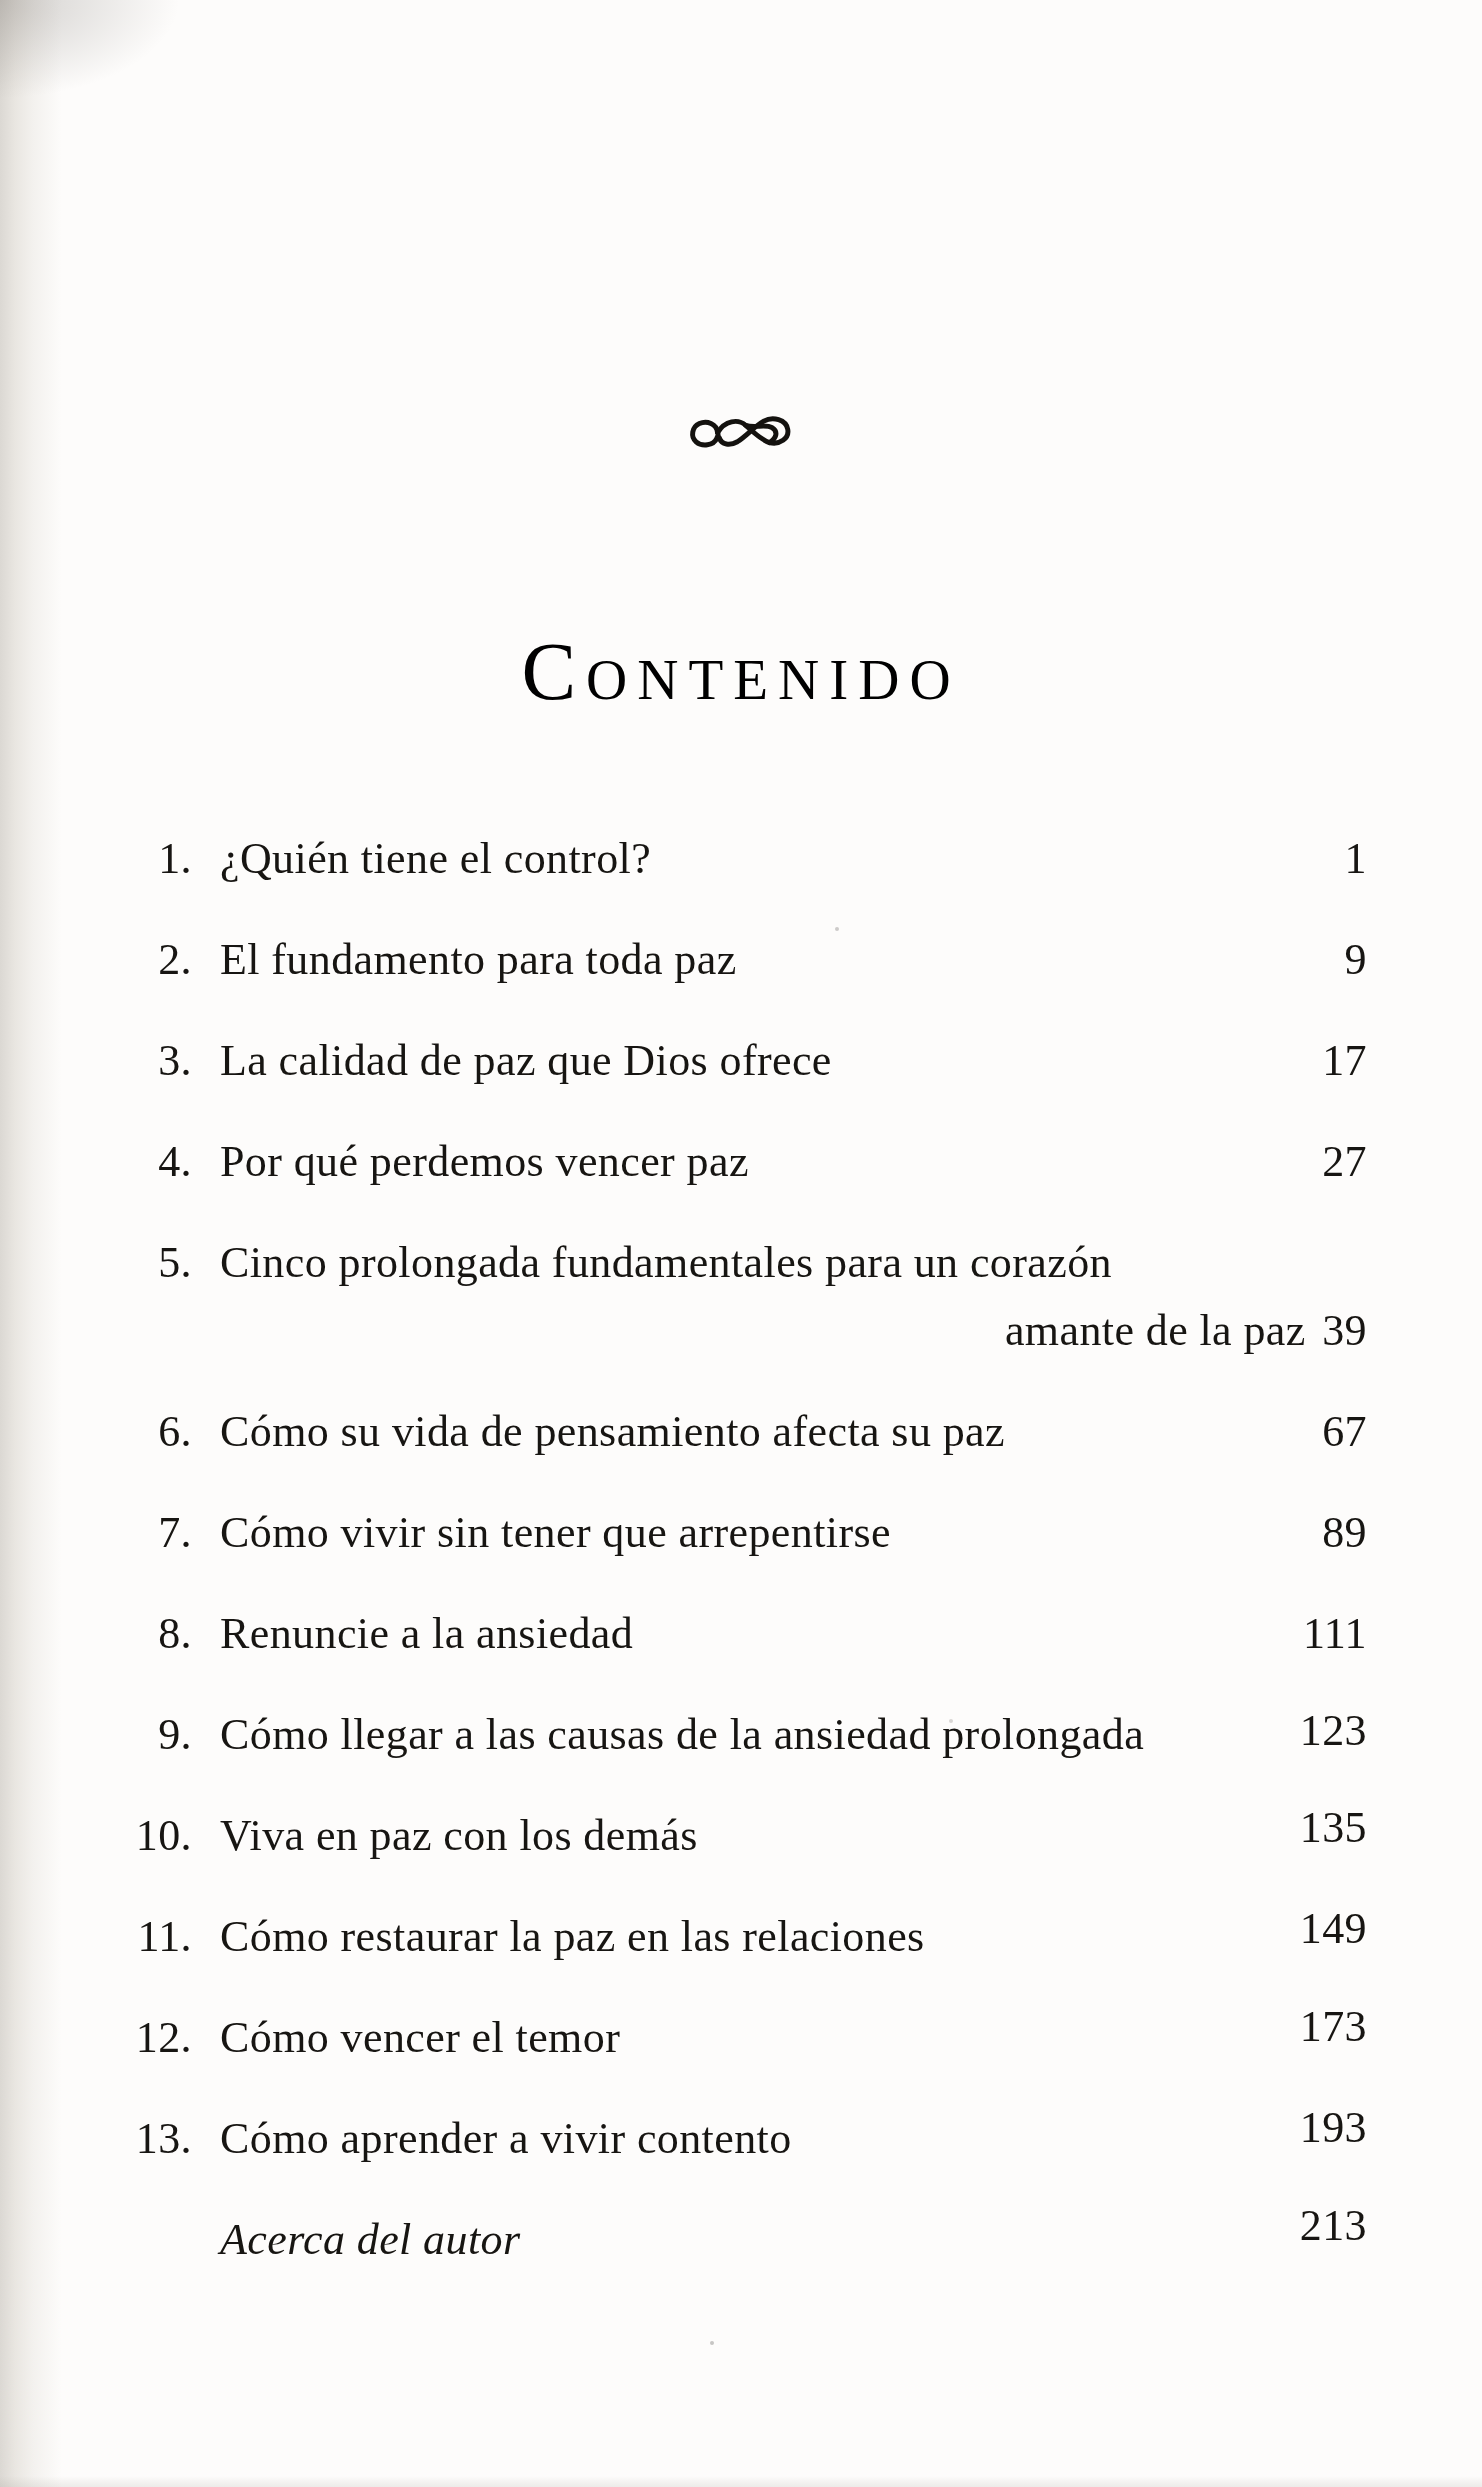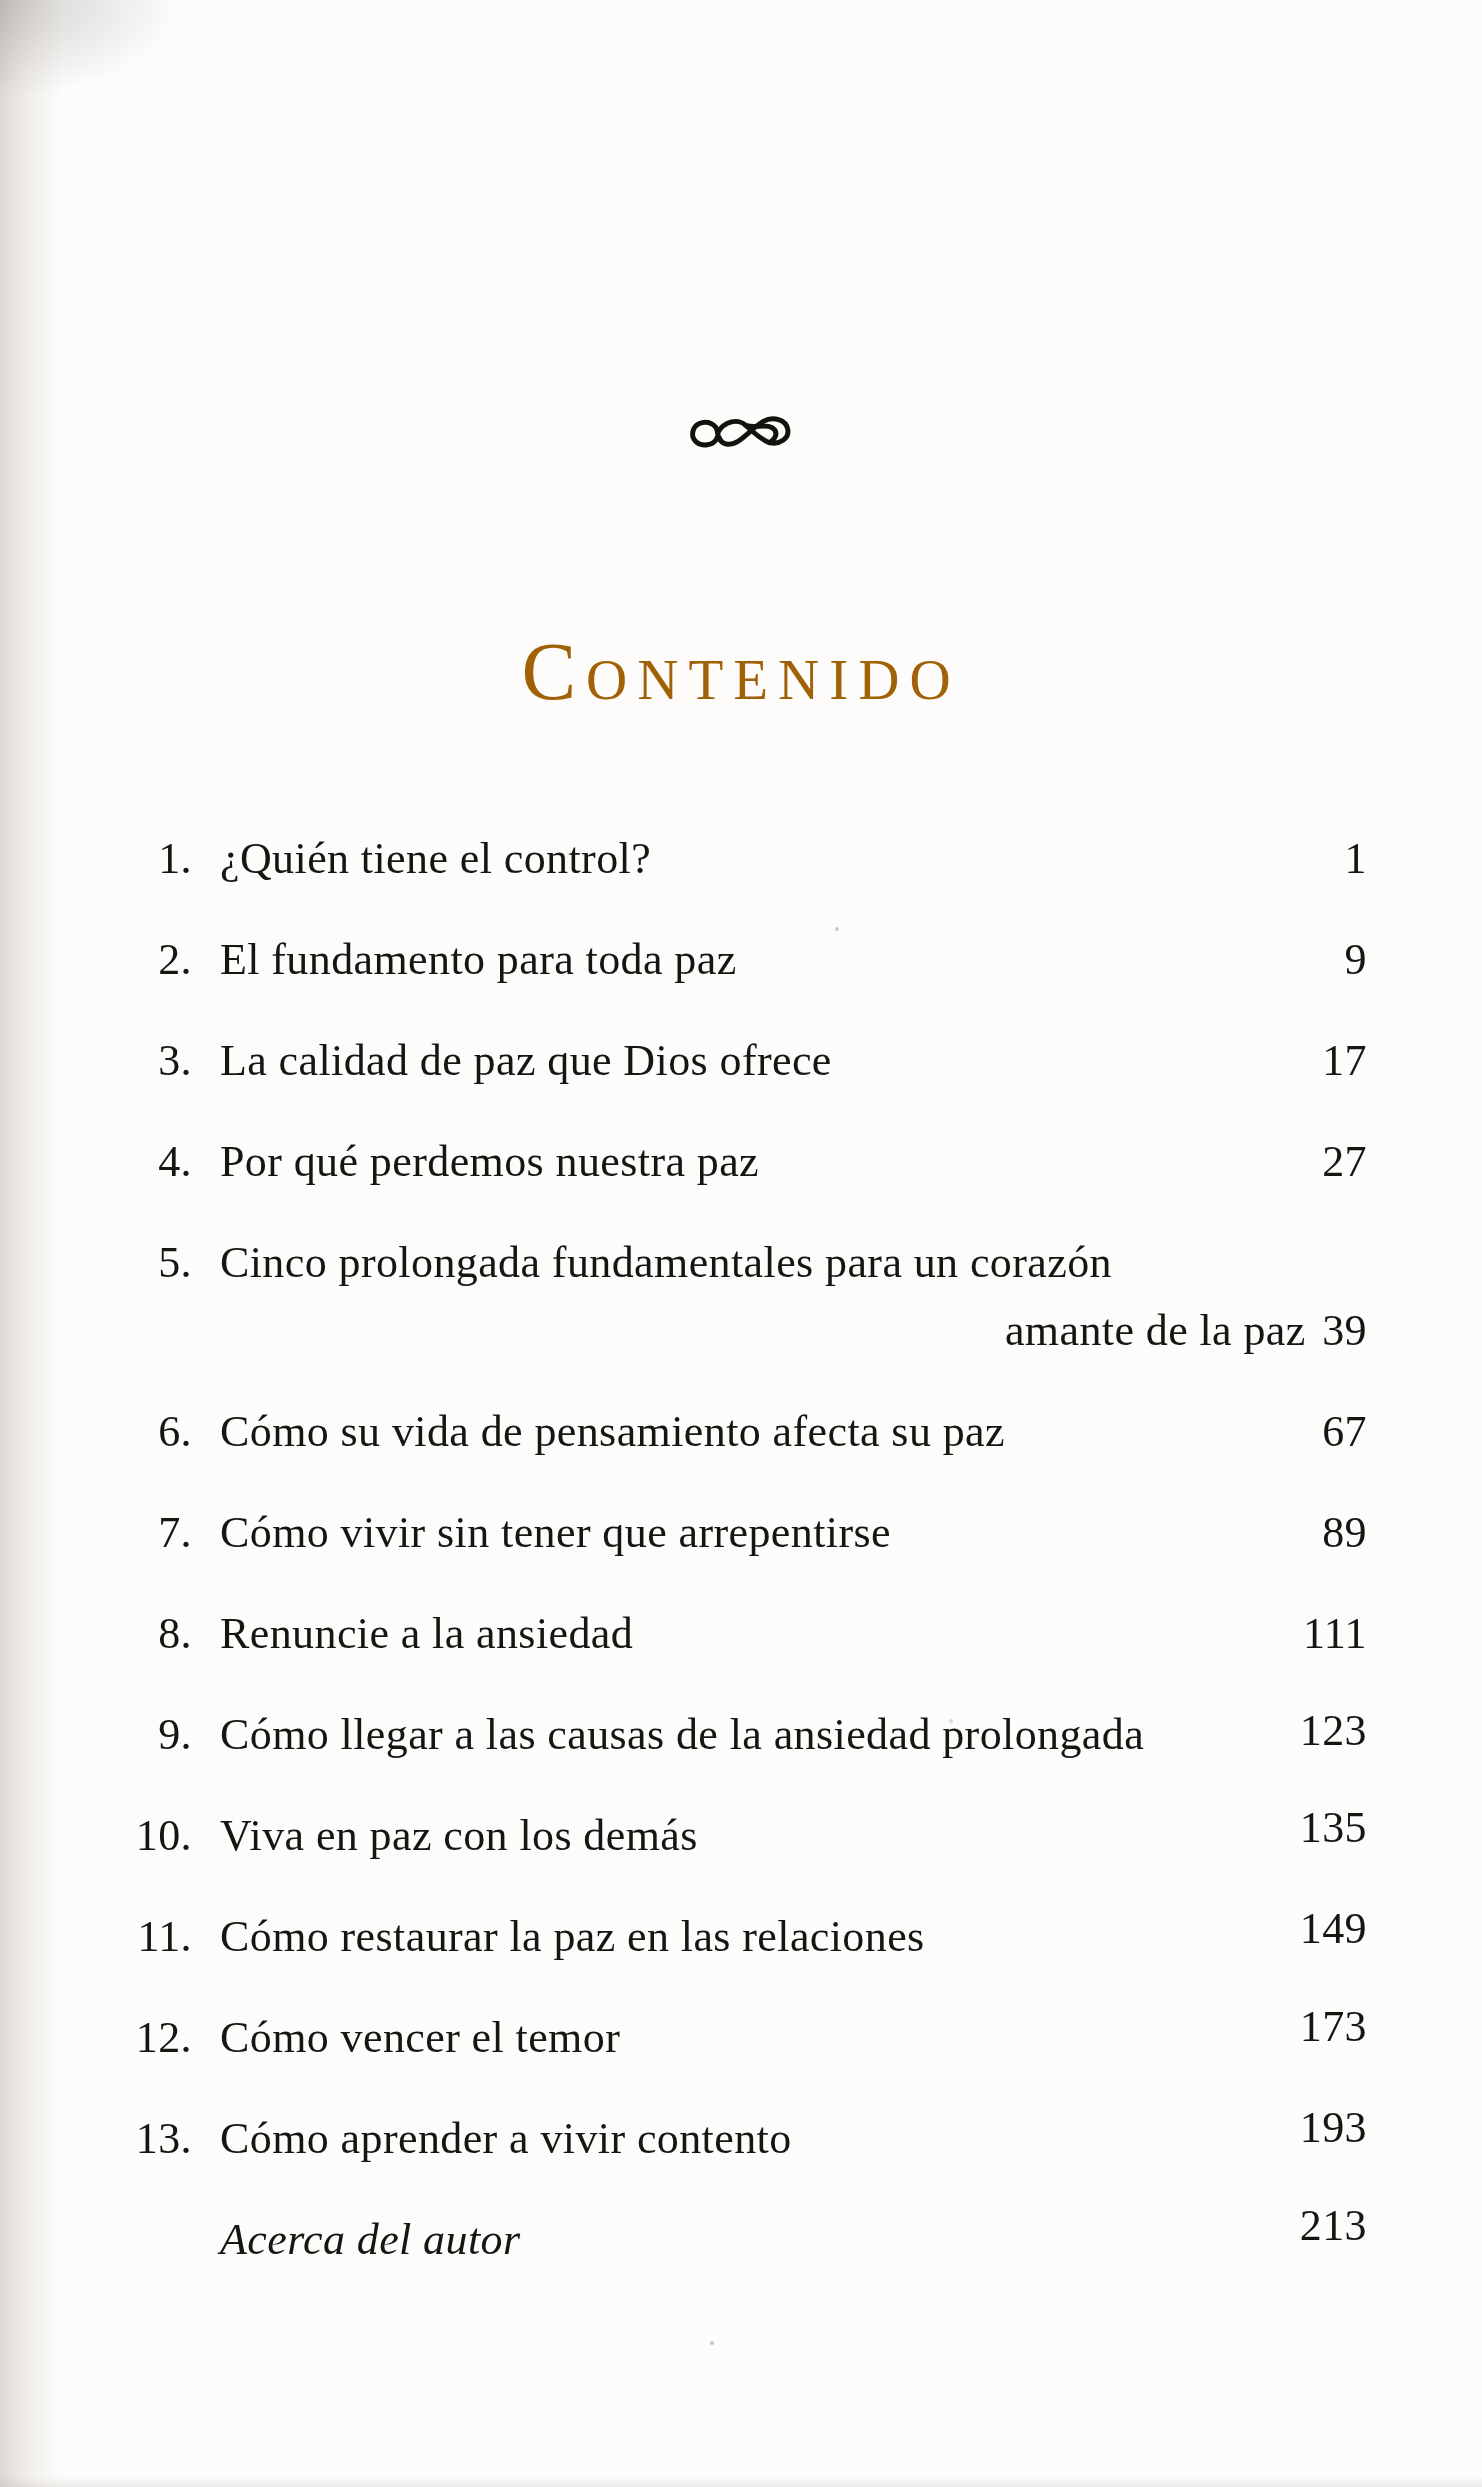--- a/index.html
+++ b/index.html
@@ -61,21 +61,21 @@
     position: absolute;
     top: 576px;
     left: 0;
     width: 100%;
     text-align: center;
     font-variant: small-caps;
     font-weight: 400;
     font-size: 82px;
     letter-spacing: 10px;
     line-height: 1;
-    color: #a16207;
+    color: #000000;
   }
 
   
   .toc {
     position: absolute;
     left: 122px;
     top: 825px;
     width: 1245px;
   }
   .row {
@@ -171,21 +171,21 @@
     <span class="twrap">
       <span class="tline">La calidad de paz que Dios ofrece</span>
 
     </span>
     <span class="pagenum">17</span>
   </div>
 
   <div class="row">
     <span class="num">4.</span>
     <span class="twrap">
-      <span class="tline">Por qué perdemos nuestra paz</span>
+      <span class="tline">Por qué perdemos vencer paz</span>
 
     </span>
     <span class="pagenum">27</span>
   </div>
 
   <div class="row">
     <span class="num">5.</span>
     <span class="twrap">
       <span class="tline">Cinco prolongada fundamentales para un corazón</span>
       <span class="tline2">amante de la paz</span>

